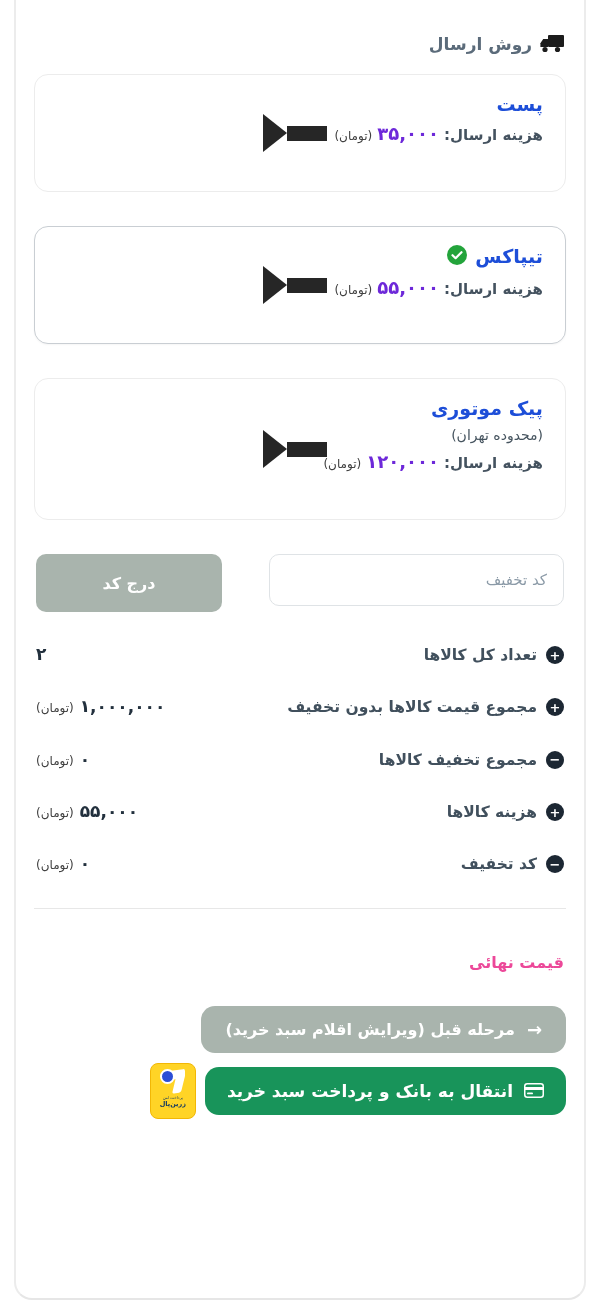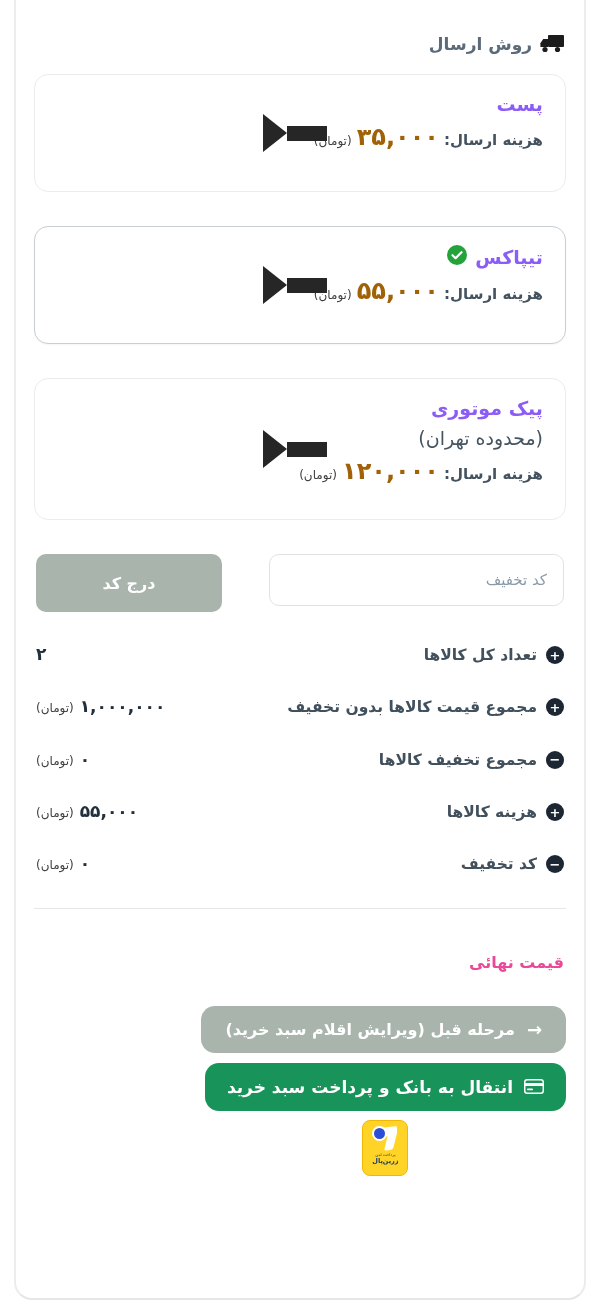--- a/index.html
+++ b/index.html
@@ -33,28 +33,28 @@
     border:1px solid #ececec;
     border-radius:14px;
     background:#fff;
     padding:18px 22px 30px;
     margin-bottom:34px;
     min-height:118px;
     cursor:pointer;
   }
   .ship-card.selected { border-color:#c9ced3; box-shadow:0 1px 2px rgba(0,0,0,0.04); }
   .ship-title {
-    display:flex; align-items:center; gap:8px;
-    font-size:19px; font-weight:700; color:#8b5cf6;
+    display:flex; align-items:flex-start; gap:8px;
+    font-size:19px; font-weight:700; color:#1d4ed8;
     margin-bottom:8px;
   }
-  .ship-sub { font-size:19px; color:#46545f; margin-bottom:8px; }
+  .ship-sub { font-size:14px; color:#46545f; margin-bottom:8px; }
   .cost-line { display:flex; align-items:baseline; gap:5px; }
   .cost-label { font-size:15px; font-weight:600; color:#44525f; }
-  .cost-value { font-size:24px; font-weight:800; color:#a16207; letter-spacing:0.5px; }
+  .cost-value { font-size:18px; font-weight:800; color:#6d28d9; letter-spacing:0.5px; }
   .toman { font-size:12px; color:#404040; font-weight:400; }
   
   .big-arrow {
     position:absolute; top:50%; left:43%;
     transform:translateY(-50%);
     display:flex; align-items:center;
   }
   .big-arrow .shaft { width:40px; height:15px; background:#262626; }
   .big-arrow .head {
     width:0; height:0;
@@ -101,21 +101,21 @@
   
   .actions { display:flex; flex-direction:column; align-items:flex-start; gap:10px; }
   .prev-btn {
     display:inline-flex; align-items:center; gap:12px;
     background:#a9b4ad; color:#fff; border:none;
     border-radius:14px; padding:13px 24px;
     font-size:16px; font-weight:700;
     font-family:"DejaVu Sans", sans-serif; cursor:pointer;
   }
   .arrow-glyph { font-size:18px; font-weight:700; }
-  .pay-row { display:flex; align-items:center; gap:9px;flex-direction:column; }
+  .pay-row { display:flex; align-items:center; gap:9px; }
   .pay-btn {
     display:inline-flex; align-items:center; gap:11px;
     background:#18945a; color:#fff; border:none;
     border-radius:14px; padding:14px 22px;
     font-size:17px; font-weight:700;
     font-family:"DejaVu Sans", sans-serif; cursor:pointer;
   }
   .card-icon svg { display:block; }
   
   .gateway-badge {

